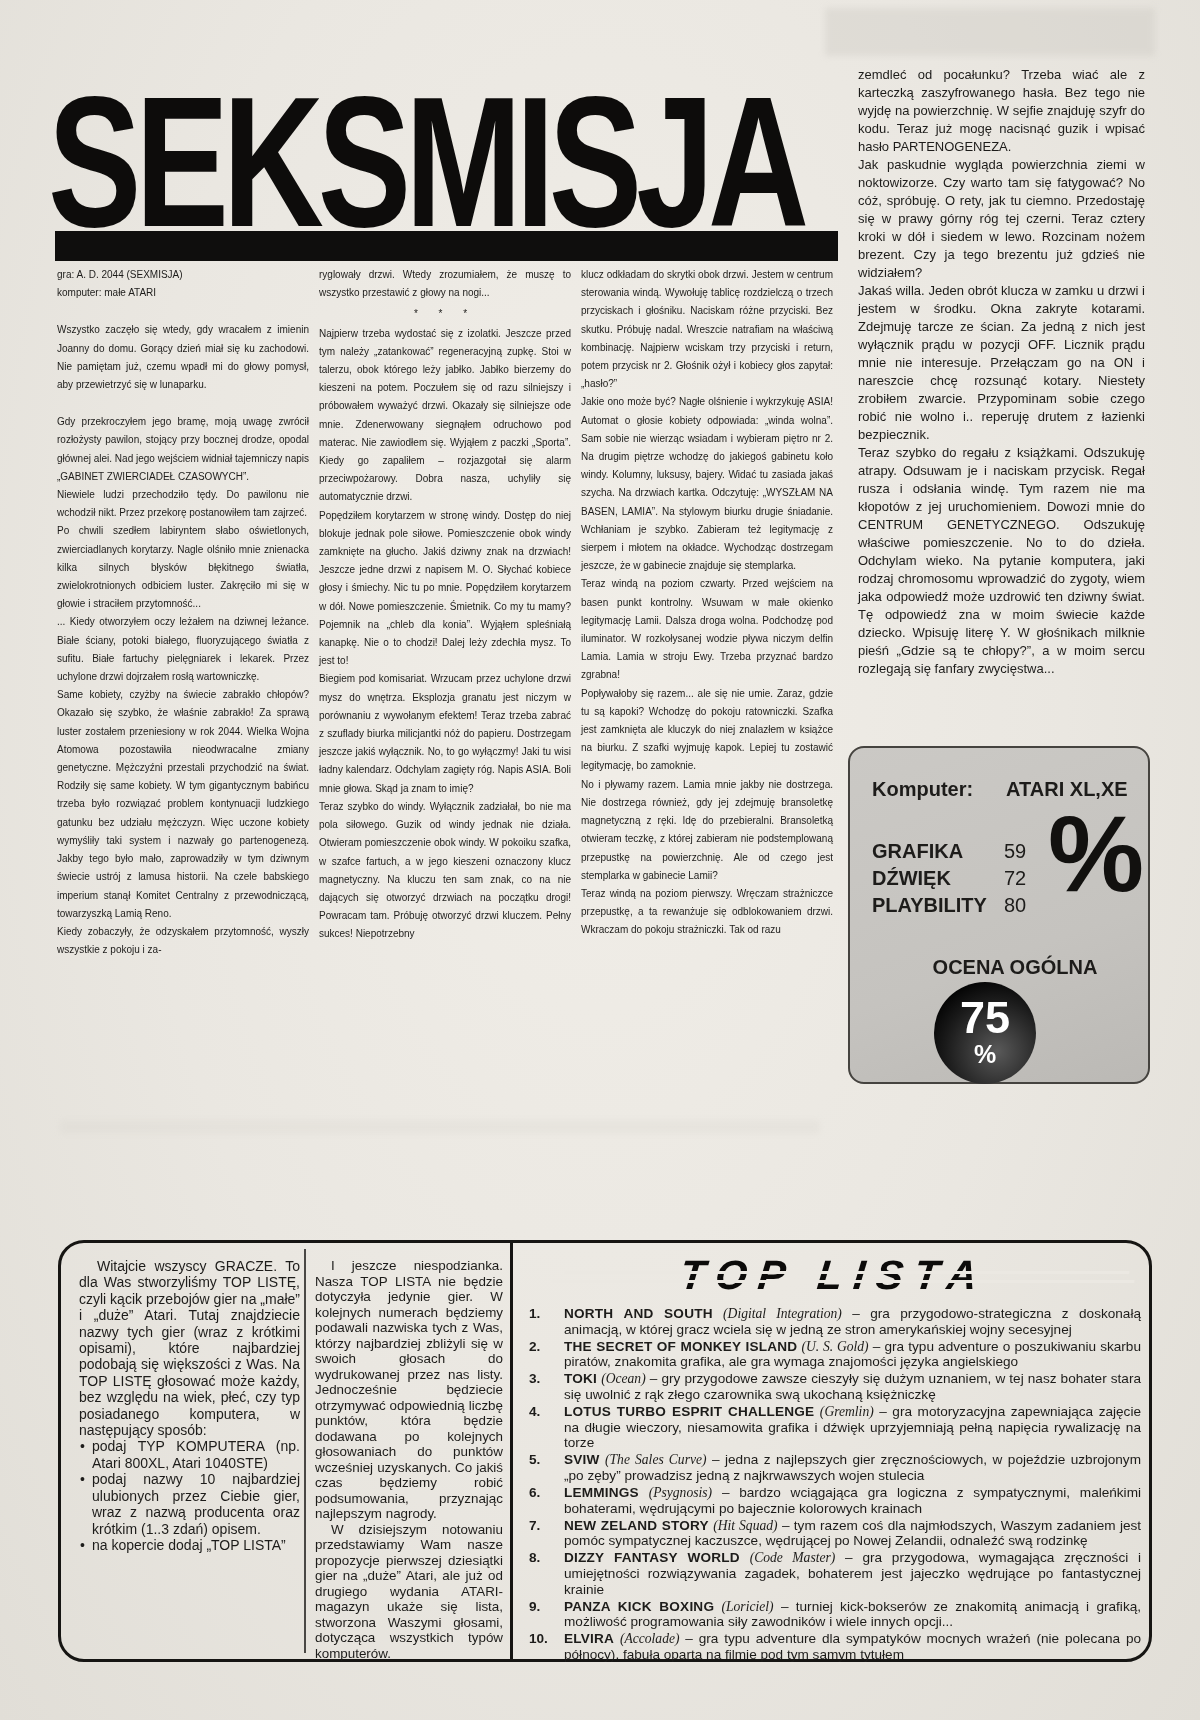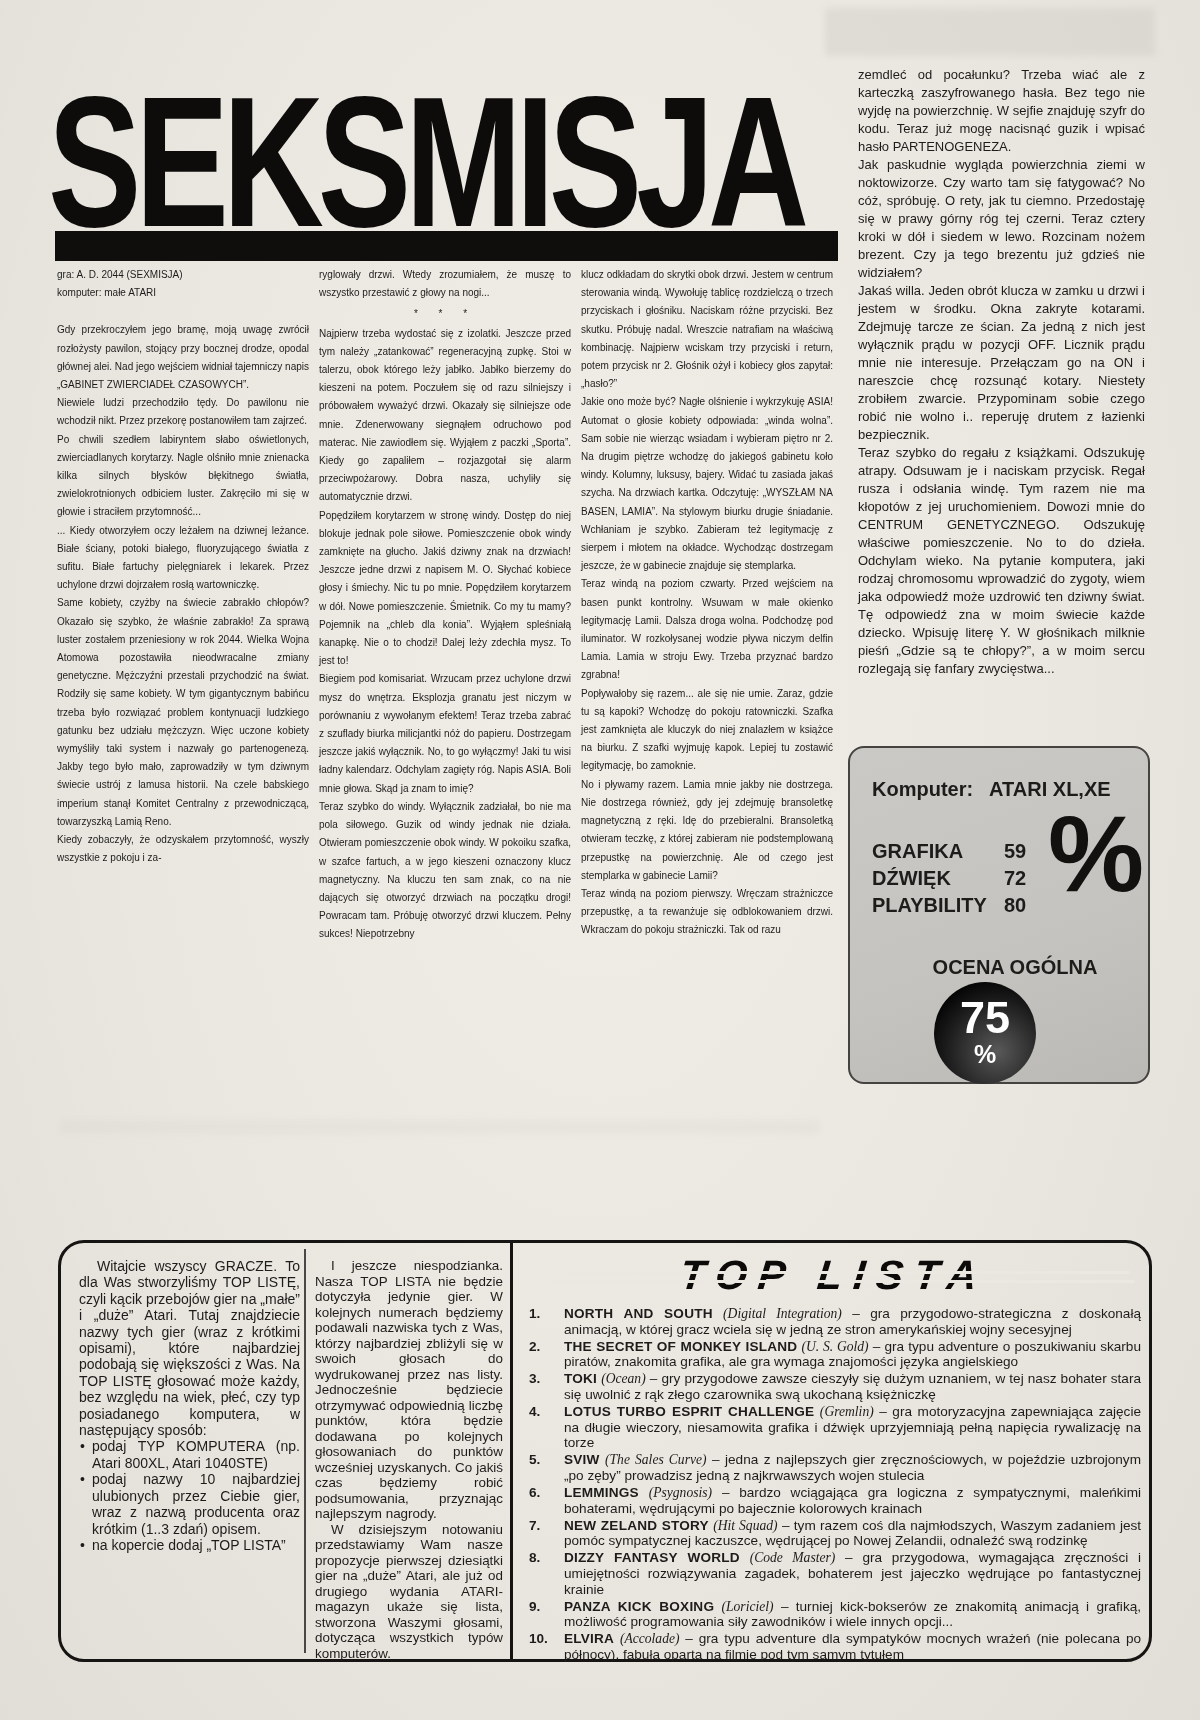--- a/index.html
+++ b/index.html
@@ -28,24 +28,24 @@
   .lead{margin-bottom:19px !important;}
   .sep{text-align:center;letter-spacing:9px;margin:3px 0 1px !important;}
 
   
   .ratings{
     position:absolute;left:848px;top:746px;width:302px;height:338px;
     background:linear-gradient(160deg,#cbc9c5 0%,#c5c3bf 60%,#bbb9b5 100%);
     border:2px solid #45433f;border-radius:16px;box-sizing:border-box;
   }
   .r-computer{position:absolute;left:22px;top:30px;font-weight:bold;font-size:20px;white-space:nowrap;}
-  .r-computer .lbl{margin-right:16px;}
+  .r-computer .lbl{margin-right:33px;}
   .r-rows{position:absolute;left:22px;top:90px;font-weight:bold;font-size:20px;line-height:27px;}
   .rate-label{display:inline-block;width:132px;}
-  .rate-value{font-weight:bold;text-align:right;}
+  .rate-value{font-weight:normal;text-align:right;}
   .r-pct{position:absolute;right:4px;top:52px;font-size:108px;font-weight:bold;line-height:1;color:#12110f;}
   .r-ocena{position:absolute;left:0;right:0;top:208px;text-align:center;font-weight:bold;font-size:20px;padding-left:32px;}
   .r-ball{
     position:absolute;left:84px;top:234px;width:102px;height:102px;border-radius:50%;
     background:radial-gradient(circle at 62% 68%, #595959 0%, #1b1b1b 55%, #000 82%);
     color:#fff;text-align:center;
   }
   .r-ball .v{font-size:45px;font-weight:bold;line-height:1;margin-top:13px;}
   .r-ball .p{font-size:25px;font-weight:bold;line-height:1;margin-top:2px;}
 
@@ -85,20 +85,21 @@
 
   <div class="ghost g1"></div>
   <div class="ghost g2"></div>
 
   <h1 class="title">SEKSMISJA</h1>
   <div class="title-bar"></div>
 
   <div class="col" id="col1">
     <p class="credit">gra: A. D. 2044 (SEXMISJA)</p>
     <p class="credit credit-last">komputer: małe ATARI</p>
+    <p class="lead">Wszystko zaczęło się wtedy, gdy wracałem z imienin Joanny do domu. Gorący dzień miał się ku zachodowi. Nie pamiętam już, czemu wpadł mi do głowy pomysł, aby przewietrzyć się w lunaparku.</p>
     <div>
 
     <p>Gdy przekroczyłem jego bramę, moją uwagę zwrócił rozłożysty pawilon, stojący przy bocznej drodze, opodal głównej alei. Nad jego wejściem widniał tajemniczy napis „GABINET ZWIERCIADEŁ CZASOWYCH”.</p>
         <p>Niewiele ludzi przechodziło tędy. Do pawilonu nie wchodził nikt. Przez przekorę postanowiłem tam zajrzeć.</p>
         <p>Po chwili szedłem labiryntem słabo oświetlonych, zwierciadlanych korytarzy. Nagle olśniło mnie znienacka kilka silnych błysków błękitnego światła, zwielokrotnionych odbiciem luster. Zakręciło mi się w głowie i straciłem przytomność...</p>
         <p>... Kiedy otworzyłem oczy leżałem na dziwnej leżance. Białe ściany, potoki białego, fluoryzującego światła z sufitu. Białe fartuchy pielęgniarek i lekarek. Przez uchylone drzwi dojrzałem rosłą wartowniczkę.</p>
         <p>Same kobiety, czyżby na świecie zabrakło chłopów? Okazało się szybko, że właśnie zabrakło! Za sprawą luster zostałem przeniesiony w rok 2044. Wielka Wojna Atomowa pozostawiła nieodwracalne zmiany genetyczne. Mężczyźni przestali przychodzić na świat. Rodziły się same kobiety. W tym gigantycznym babińcu trzeba było rozwiązać problem kontynuacji ludzkiego gatunku bez udziału mężczyzn. Więc uczone kobiety wymyśliły taki system i nazwały go partenogenezą. Jakby tego było mało, zaprowadziły w tym dziwnym świecie ustrój z lamusa historii. Na czele babskiego imperium stanął Komitet Centralny z przewodniczącą, towarzyszką Lamią Reno.</p>
         <p>Kiedy zobaczyły, że odzyskałem przytomność, wyszły wszystkie z pokoju i za-</p>
       </div>
   </div>

